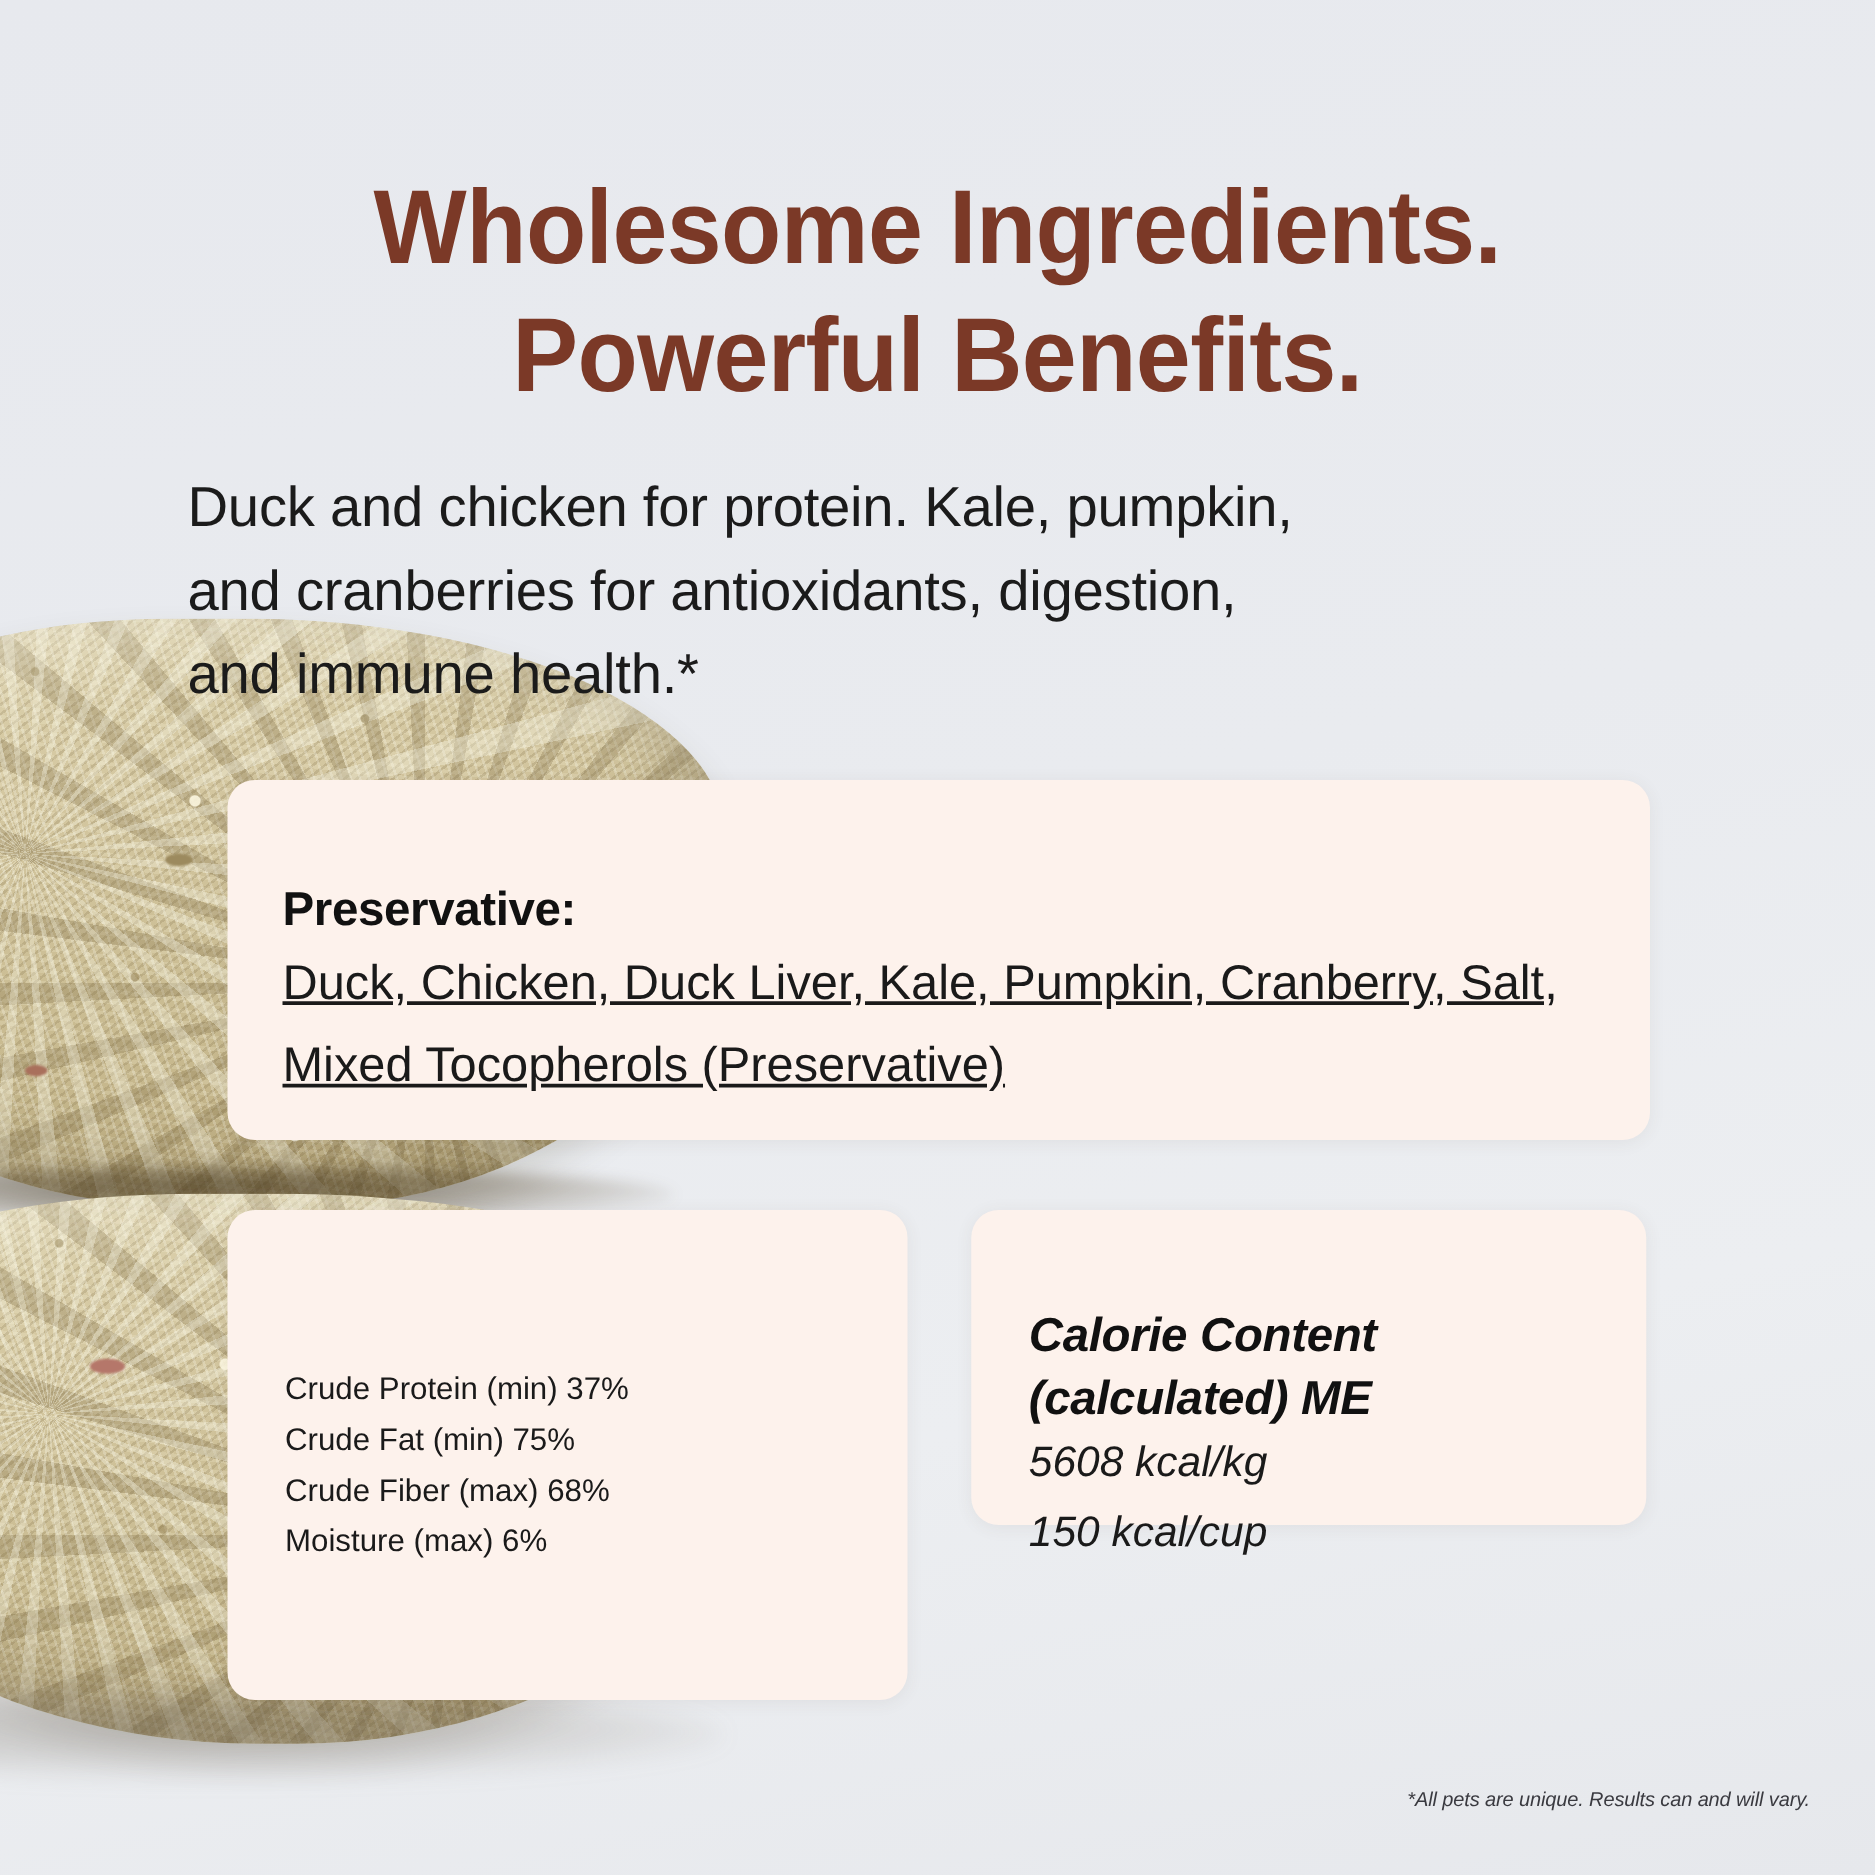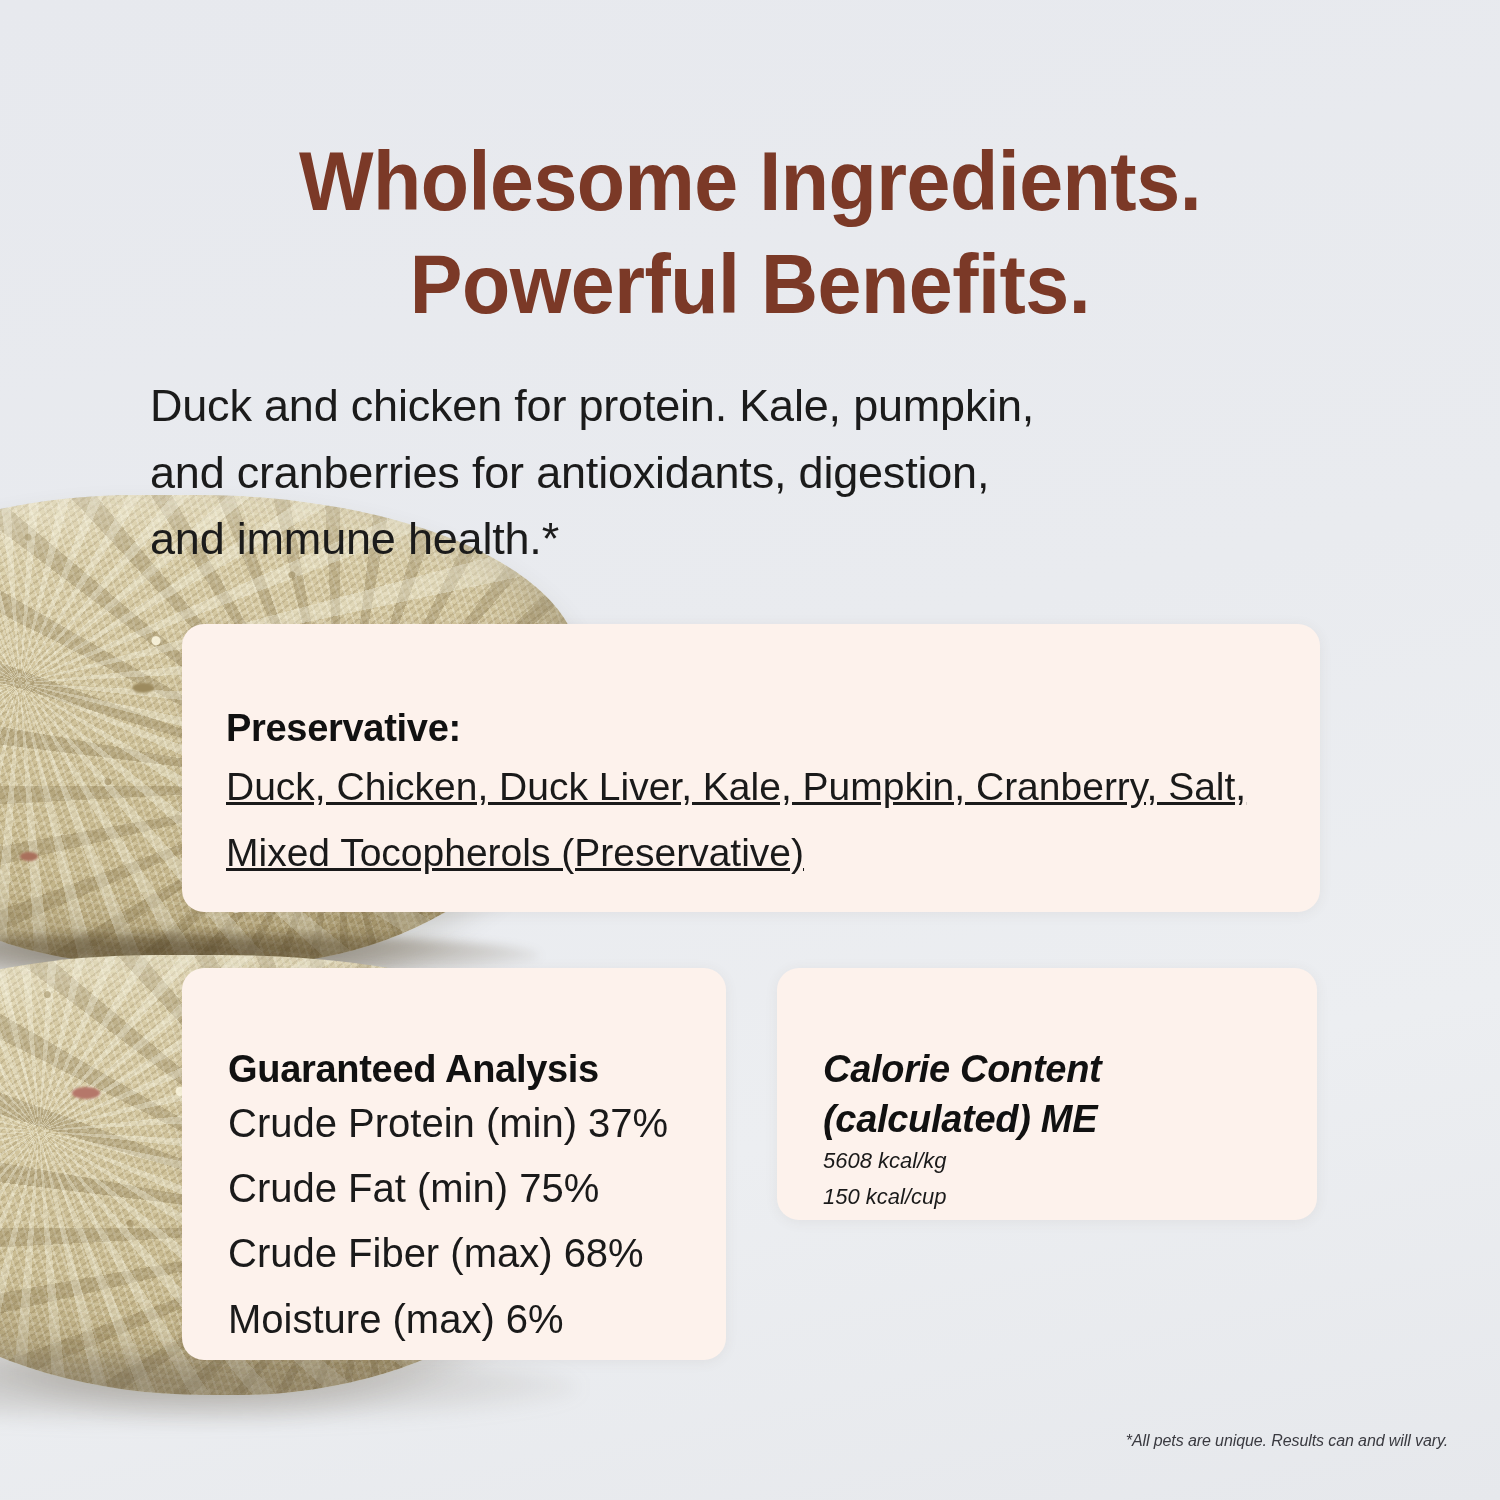--- a/index.html
+++ b/index.html
@@ -193,21 +193,21 @@
   #card-analysis .card-title {
     position: absolute;
     left: 46px;
     top: 48px;
     font-size: 38px;
   }
   #card-analysis .card-body {
     position: absolute;
     left: 46px;
     top: 123px;
-    font-size: 40px;
+    font-size: 25px;
     line-height: 1.63;
   }
   #card-analysis .ga-row { display: block; white-space: nowrap; }
 
   
   #card-calories {
     left: 777px;
     top: 968px;
     width: 540px;
     height: 252px;
@@ -218,21 +218,21 @@
     left: 46px;
     top: 44px;
     font-size: 38px;
     line-height: 1.32;
   }
   #card-calories .card-title .cc-line { display: block; white-space: nowrap; }
   #card-calories .card-body {
     position: absolute;
     left: 46px;
     top: 175px;
-    font-size: 22px;
+    font-size: 34px;
     line-height: 1.64;
     text-align: right;
   }
   #card-calories .cal-row { display: block; white-space: nowrap; }
 
   
   #footnote {
     position: absolute;
     right: 52px;
     top: 1432px;
@@ -280,21 +280,20 @@
 
   <section class="card" id="card-ingredients">
     <h2 class="card-title">Preservative:</h2>
     <div class="card-body">
       <span class="ing-line">Duck, Chicken, Duck Liver, Kale, Pumpkin, Cranberry, Salt,</span>
       <span class="ing-line">Mixed Tocopherols (Preservative)</span>
     </div>
   </section>
 
   <section class="card" id="card-analysis">
-    <h2 class="card-title">Guaranteed Analysis</h2>
     <div class="card-body">
       <span class="ga-row">Crude Protein (min) 37%</span>
       <span class="ga-row">Crude Fat (min) 75%</span>
       <span class="ga-row">Crude Fiber (max) 68%</span>
       <span class="ga-row">Moisture (max) 6%</span>
     </div>
   </section>
 
   <section class="card" id="card-calories">
     <h2 class="card-title">

